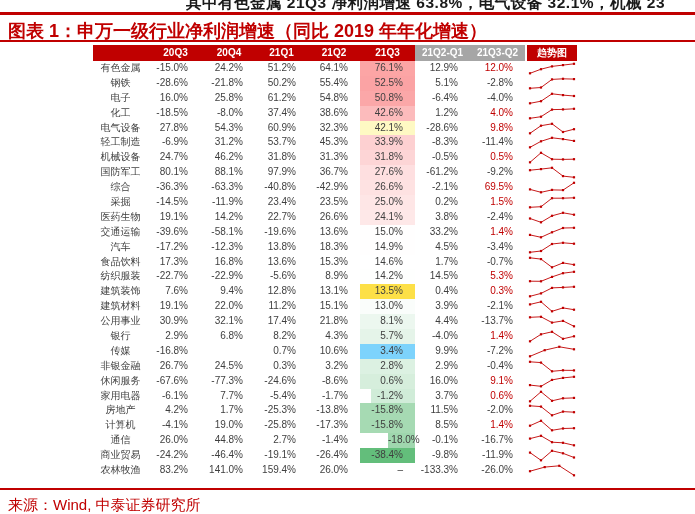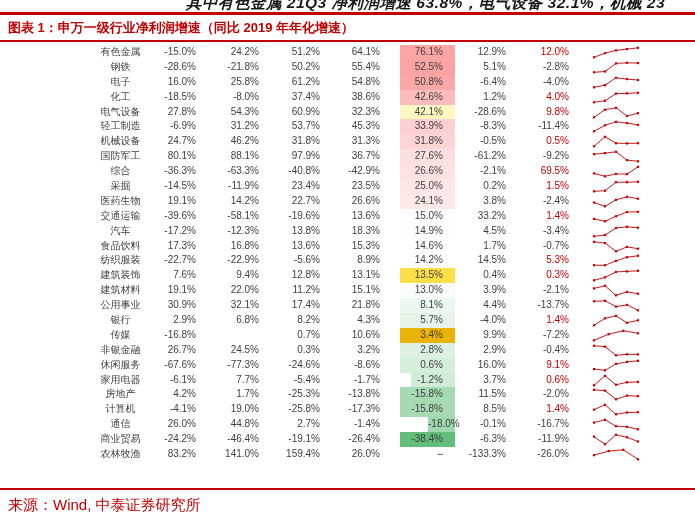--- a/index.html
+++ b/index.html
@@ -1,47 +1,47 @@
 <!DOCTYPE html>
 <html><head>
 <meta charset="utf-8">
 <style>
   html,body{margin:0;padding:0;}
   body{
     width:695px;height:514px;overflow:hidden;position:relative;
     background:#ffffff;
     font-family:"Liberation Sans","DejaVu Sans",sans-serif;
   }
-  .top-clip{position:absolute;top:0;left:0;width:695px;height:28px;overflow:hidden;font-style:italic;}
+  .top-clip{position:absolute;top:0;left:0;width:695px;height:28px;overflow:hidden;}
   .top-clip span{
     display:block;margin:-7px 0 0 186px;font-size:15.5px;font-weight:bold;
     color:#1a1a1a;white-space:nowrap;letter-spacing:0.5px;
   }
   .rule{position:absolute;left:0;width:695px;background:#C00000;}
   .rule-thick{top:12px;height:2.5px;}
   .rule-thin{top:40px;height:1.5px;}
   .rule-bottom{top:488px;height:1.5px;}
   .chart-title{
     position:absolute;top:19px;left:8px;
-    color:#C00000;font-weight:bold;font-size:13px;white-space:nowrap;
+    color:#C00000;font-weight:bold;font-size:18px;white-space:nowrap;
   }
   .table{position:absolute;left:93px;top:45px;width:485px;}
   .thead,.trow{
     display:grid;
     grid-template-columns:55px 55px 52px 53px 52px 55px 55px 55px 52px;
   }
   .thead{height:16px;}
   .hcell{
     box-sizing:border-box;height:16px;line-height:16px;text-align:center;
     color:#ffffff;font-weight:bold;font-size:10px;white-space:nowrap;
   }
   .hcell.red{background:#C00000;}
   .hcell.gray{background:#A6A6A6;}
   .hcell.trend{border-left:2px solid #ffffff;}
-  .trow{height:14.9px;gap:8px;}
+  .trow{height:14.9px;}
   .cell{
     box-sizing:border-box;height:14.9px;line-height:14.9px;
     font-size:10px;color:#3F3F3F;white-space:nowrap;
     text-align:right;padding-right:12px;
   }
   .cell.name{text-align:center;padding-right:0;}
   .cell.c1{padding-right:15px;}
   .cell.spark{text-align:left;padding:0 0 0 3px;}
   .cell.spark svg{display:block;margin-top:1px;}
   .source{
@@ -56,20 +56,31 @@
   <span>其中有色金属 21Q3 净利润增速 63.8%，电气设备 32.1%，机械 23</span>
 </div>
 
 <div class="rule rule-thick"></div>
 
 <div class="chart-title">图表 1：申万一级行业净利润增速（同比 2019 年年化增速）</div>
 
 <div class="rule rule-thin"></div>
 
 <div class="table">
+  <div class="thead" id="thead">
+      <div class="hcell red"></div>
+      <div class="hcell red">20Q3</div>
+      <div class="hcell red">20Q4</div>
+      <div class="hcell red">21Q1</div>
+      <div class="hcell red">21Q2</div>
+      <div class="hcell red">21Q3</div>
+      <div class="hcell gray">21Q2-Q1</div>
+      <div class="hcell gray">21Q3-Q2</div>
+      <div class="hcell red trend">趋势图</div>
+    </div>
   <div id="tbody">
       <div class="trow">
         <div class="cell name">有色金属</div>
         <div class="cell c1">-15.0%</div>
         <div class="cell">24.2%</div>
         <div class="cell">51.2%</div>
         <div class="cell">64.1%</div>
         <div class="cell" style="background: #fca5a5;">76.1%</div>
         <div class="cell">12.9%</div>
         <div class="cell" style="color: rgb(192, 0, 0);">12.0%</div>
@@ -443,21 +454,21 @@
             <rect x="44.9" y="5.2" width="2.2" height="2.2" fill="#C00000"></rect>
           </svg>
         </div>
       </div>
       <div class="trow">
         <div class="cell name">传媒</div>
         <div class="cell c1">-16.8%</div>
         <div class="cell"></div>
         <div class="cell">0.7%</div>
         <div class="cell">10.6%</div>
-        <div class="cell" style="background: #eab308;">3.4%</div>
+        <div class="cell" style="background: #7dd3fc;">3.4%</div>
         <div class="cell">9.9%</div>
         <div class="cell">-7.2%</div>
         <div class="cell spark">
           <svg width="48" height="13" viewBox="0 0 48 13">
             <polyline fill="none" stroke="#C00000" stroke-width="0.9" points="2.0,11.3 16.7,5.2 31.3,1.8 46.0,4.3"></polyline>
             <rect x="0.9" y="10.2" width="2.2" height="2.2" fill="#C00000"></rect>
             <rect x="15.6" y="4.1" width="2.2" height="2.2" fill="#C00000"></rect>
             <rect x="30.2" y="0.7" width="2.2" height="2.2" fill="#C00000"></rect>
             <rect x="44.9" y="3.2" width="2.2" height="2.2" fill="#C00000"></rect>
           </svg>
@@ -583,21 +594,21 @@
           </svg>
         </div>
       </div>
       <div class="trow">
         <div class="cell name">商业贸易</div>
         <div class="cell c1">-24.2%</div>
         <div class="cell">-46.4%</div>
         <div class="cell">-19.1%</div>
         <div class="cell">-26.4%</div>
         <div class="cell" style="background: rgb(99, 190, 123);">-38.4%</div>
-        <div class="cell">-6.3%</div>
+        <div class="cell">-9.8%</div>
         <div class="cell">-11.9%</div>
         <div class="cell spark">
           <svg width="48" height="13" viewBox="0 0 48 13">
             <polyline fill="none" stroke="#C00000" stroke-width="0.9" points="2.0,3.6 13.0,11.3 24.0,1.8 35.0,4.3 46.0,8.5"></polyline>
             <rect x="0.9" y="2.5" width="2.2" height="2.2" fill="#C00000"></rect>
             <rect x="11.9" y="10.2" width="2.2" height="2.2" fill="#C00000"></rect>
             <rect x="22.9" y="0.7" width="2.2" height="2.2" fill="#C00000"></rect>
             <rect x="33.9" y="3.2" width="2.2" height="2.2" fill="#C00000"></rect>
             <rect x="44.9" y="7.4" width="2.2" height="2.2" fill="#C00000"></rect>
           </svg>

